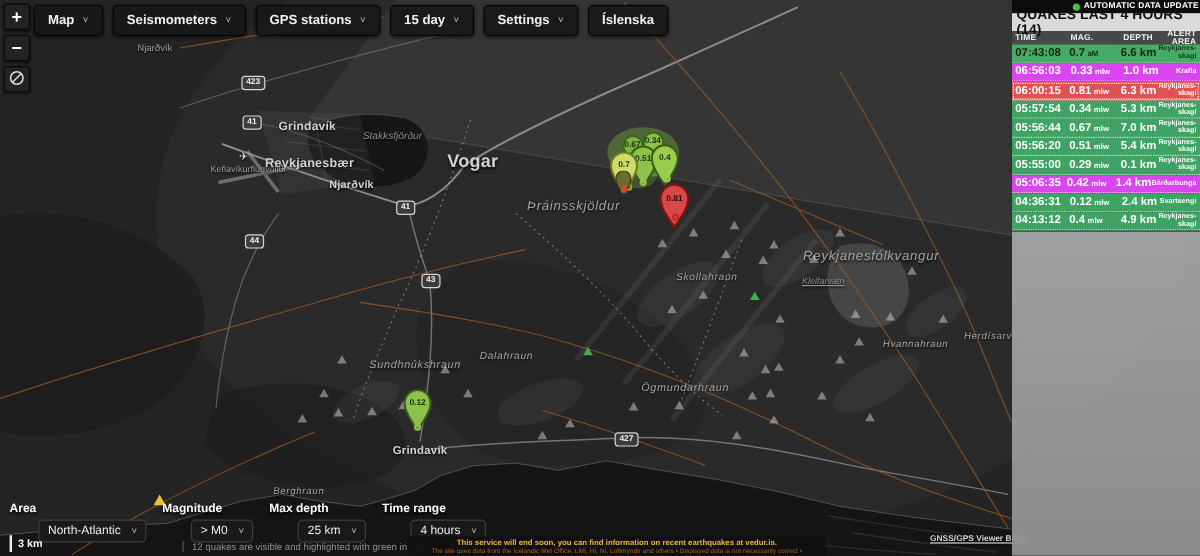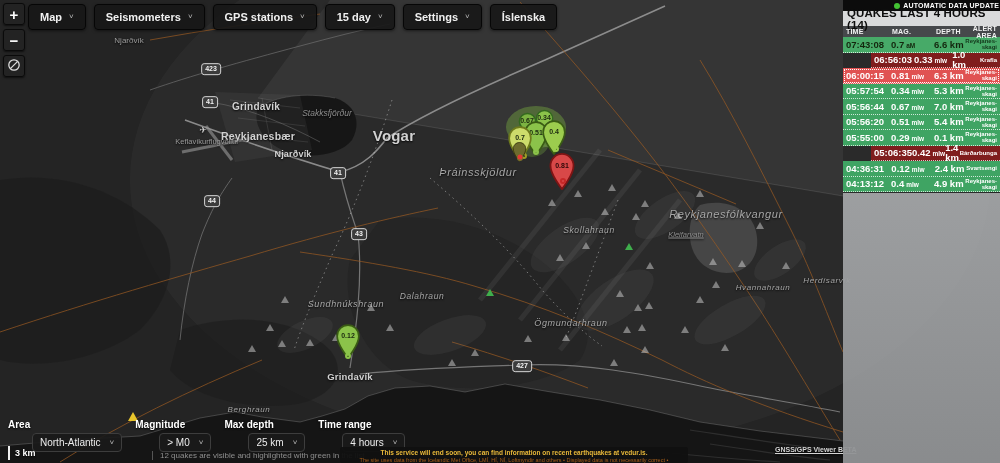--- a/index.html
+++ b/index.html
@@ -73,21 +73,21 @@
   .c-time{width:46px;font-size:9.5px;font-weight:bold;}
   .c-mag{width:44px;font-size:9.5px;font-weight:bold;}
   .c-mag .unit{font-size:6.5px;font-weight:bold;margin-left:2px;}
   .c-depth{width:32px;font-size:9.5px;font-weight:bold;}
   .c-area{flex:1;text-align:right;font-size:6px;font-weight:bold;line-height:1.05;
           word-spacing:normal;}
   .qrow.ok{background:#3fa463;color:#fff;}
   .qrow.new{background:#47aa68;color:#14270e;}
   .qrow.new .c-area{color:rgba(10,35,14,.85);}
   .qrow.alert{background:#e05252;color:#fff;outline:1px dotted #fff;outline-offset:-2px;}
-  .qrow.other{background:#7f1d1d;color:#fff;margin-left:28px;}
+  .qrow.other{background:#d946ef;color:#fff;}
   #prest{position:absolute;left:0;right:0;top:193px;bottom:0;
          background:linear-gradient(rgba(163,165,167,.95),rgba(144,146,148,.95));}
 
   
   #ctrls{position:absolute;left:8px;top:419px;display:flex;gap:13px;z-index:4;}
   .fld-label{color:#fff;font-size:10px;font-weight:bold;text-shadow:0 1px 2px #000;
              margin-bottom:3px;}
   .sel{background:rgba(26,26,26,.92);border:1px solid #3d3d3d;border-radius:4px;
        color:#ececec;font-size:10px;padding:3px 7px;display:flex;align-items:center;
        gap:9px;cursor:pointer;white-space:nowrap;margin-left:24px;}

